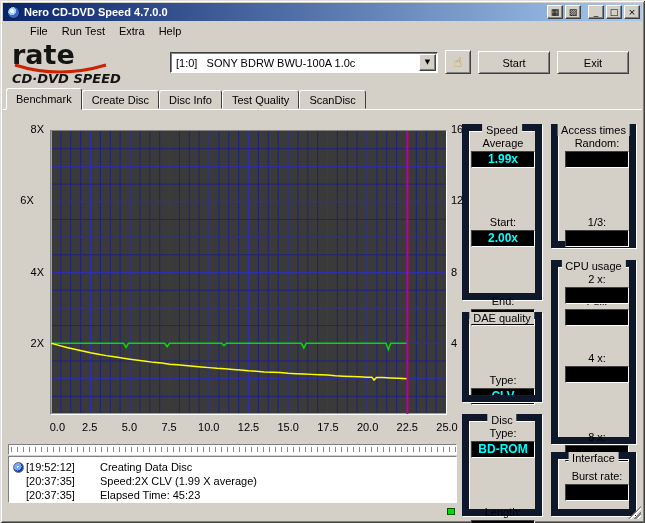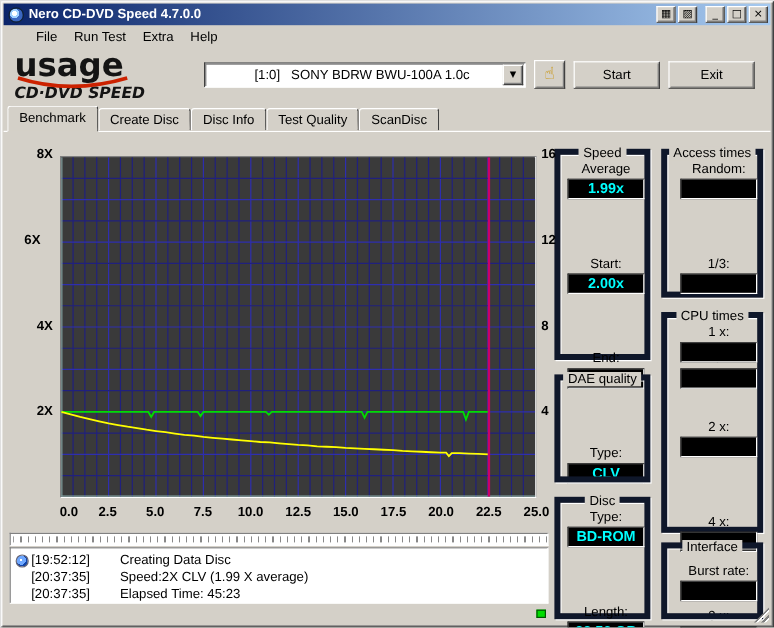--- a/index.html
+++ b/index.html
@@ -28,21 +28,21 @@
 
   
   .logo { position:absolute; left:12px; top:42px; width:155px; }
   .logo-nero { font-size:27px; font-weight:bold; color:#141414; line-height:25px; font-family:"DejaVu Sans",sans-serif; }
   .logo-swoosh { position:absolute; left:1px; top:20px; }
   .logo-sub { font-size:13px; font-weight:bold; font-style:italic; color:#141414; margin-top:4px; font-family:"DejaVu Sans",sans-serif; }
 
   .combo { position:absolute; left:170px; top:52px; width:268px; height:21px; background:#fff;
     border:1px solid; border-color:#404040 #ffffff #ffffff #404040; box-shadow: inset 1px 1px 0 #808080;
     display:flex; align-items:center; }
-  .combo-text { flex:1; padding-left:5px; white-space:pre; overflow:hidden;margin-left:36px; }
+  .combo-text { flex:1; padding-left:5px; white-space:pre; overflow:hidden; }
   .combo-btn { width:17px; height:17px; margin-right:1px; flex:none; background:#d4d0c8; border:1px solid;
     border-color:#ffffff #404040 #404040 #ffffff; box-shadow: inset -1px -1px 0 #808080;
     font-size:7px; text-align:center; line-height:15px; font-family:"DejaVu Sans",sans-serif; }
 
   .btn { position:absolute; background:#d4d0c8; border:1px solid; border-color:#ffffff #404040 #404040 #ffffff;
     box-shadow: inset 1px 1px 0 #d4d0c8, inset -1px -1px 0 #808080; font-family:"Liberation Sans",sans-serif;
     font-size:11px; color:#000; text-align:center; }
   .hand-btn { left:445px; top:50px; width:26px; height:24px; }
   .glyph { font-family:"DejaVu Sans",sans-serif; color:#c79000; font-size:14px; }
   #start-btn { left:478px; top:51px; width:72px; height:23px; }
@@ -53,24 +53,24 @@
   .tab { height:19px; line-height:17px; padding:1px 9px 0; background:#d4d0c8; border:1px solid;
     border-color:#ffffff #404040 #d4d0c8 #ffffff; border-radius:3px 3px 0 0; margin-bottom:1px; }
   .tab.active { height:22px; line-height:19px; margin-bottom:0; border-bottom:1px solid #d4d0c8; font-weight:normal; }
   #tabpage-line { position:absolute; left:3px; right:3px; top:109px; height:1px; background:#ffffff; z-index:1; }
 
   
   #chart-wrap { position:absolute; left:10px; top:120px; width:470px; height:315px; z-index:2; }
   #plot { position:absolute; left:40px; top:10px; width:397px; height:285px; background:#3a3a3a;
     border:1px solid; border-color:#808080 #ffffff #ffffff #808080; }
   #plot-svg { display:block; width:100%; height:100%; }
-  .tick { position:absolute; font-size:11px; font-weight:bold; color:#000; white-space:nowrap; }
-
-  
-  .groupbox { position:absolute; border:5px solid #0f172a; box-shadow: inset 1px 1px 0 #ffffff, 1px 1px 0 #ffffff; }
+  .tick { position:absolute; font-size:11px; font-weight:normal; color:#000; white-space:nowrap; }
+
+  
+  .groupbox { position:absolute; border:7px solid #0f172a; box-shadow: inset 1px 1px 0 #ffffff, 1px 1px 0 #ffffff; }
   .gb-title { position:absolute; top:-7px; left:50%; transform:translateX(-50%); background:#d4d0c8;
     padding:0 4px; white-space:nowrap; }
   .gb-fields { position:absolute; left:0; right:0; top:6px; bottom:4px; display:flex; flex-direction:column;
     justify-content:space-evenly; align-items:flex-end;gap:48px; }
   .fld { display:flex; flex-direction:column; align-items:center; gap:2px; }
   .field-black { width:64px; height:17px; background:#000; border:1px solid; border-color:#404040 #ffffff #ffffff #404040;
     color:#00ffff; font-weight:bold; text-align:center; line-height:15px; font-size:12px; }
   #gb-speed  { left:462px; top:124px; width:80px; height:176px; }
   #gb-access { left:551px; top:124px; width:85px; height:124px; }
   #gb-cpu    { left:551px; top:260px; width:85px; height:184px; }
@@ -119,21 +119,21 @@
   </div>
 
   <div class="menubar" id="menubar">
       <span class="menu-item">File</span>
       <span class="menu-item">Run Test</span>
       <span class="menu-item">Extra</span>
       <span class="menu-item">Help</span>
     </div>
 
   <div class="logo">
-    <div class="logo-nero">usage</div>
+    <div class="logo-nero">rate</div>
     <svg class="logo-swoosh" width="96" height="14">
       <path d="M2 3 Q 46 17 93 3" stroke="#cc2200" stroke-width="3" fill="none"></path>
     </svg>
     <div class="logo-sub">CD·DVD SPEED</div>
   </div>
 
   <div class="combo">
     <span class="combo-text">[1:0]   SONY BDRW BWU-100A 1.0c</span>
     <span class="combo-btn">▼</span>
   </div>
@@ -272,26 +272,22 @@
           <div class="field-black"></div>
         </div>
         <div class="fld">
           <div class="fld-label">Full:</div>
           <div class="field-black"></div>
         </div>
       </div>
   </div>
 
   <div class="groupbox" id="gb-cpu">
-    <span class="gb-title">CPU times</span>
+    <span class="gb-title">CPU usage</span>
     <div class="gb-fields" id="gbf-cpu">
-        <div class="fld">
-          <div class="fld-label">1 x:</div>
-          <div class="field-black"></div>
-        </div>
         <div class="fld">
           <div class="fld-label">2 x:</div>
           <div class="field-black"></div>
         </div>
         <div class="fld">
           <div class="fld-label">4 x:</div>
           <div class="field-black"></div>
         </div>
         <div class="fld">
           <div class="fld-label">8 x:</div>

